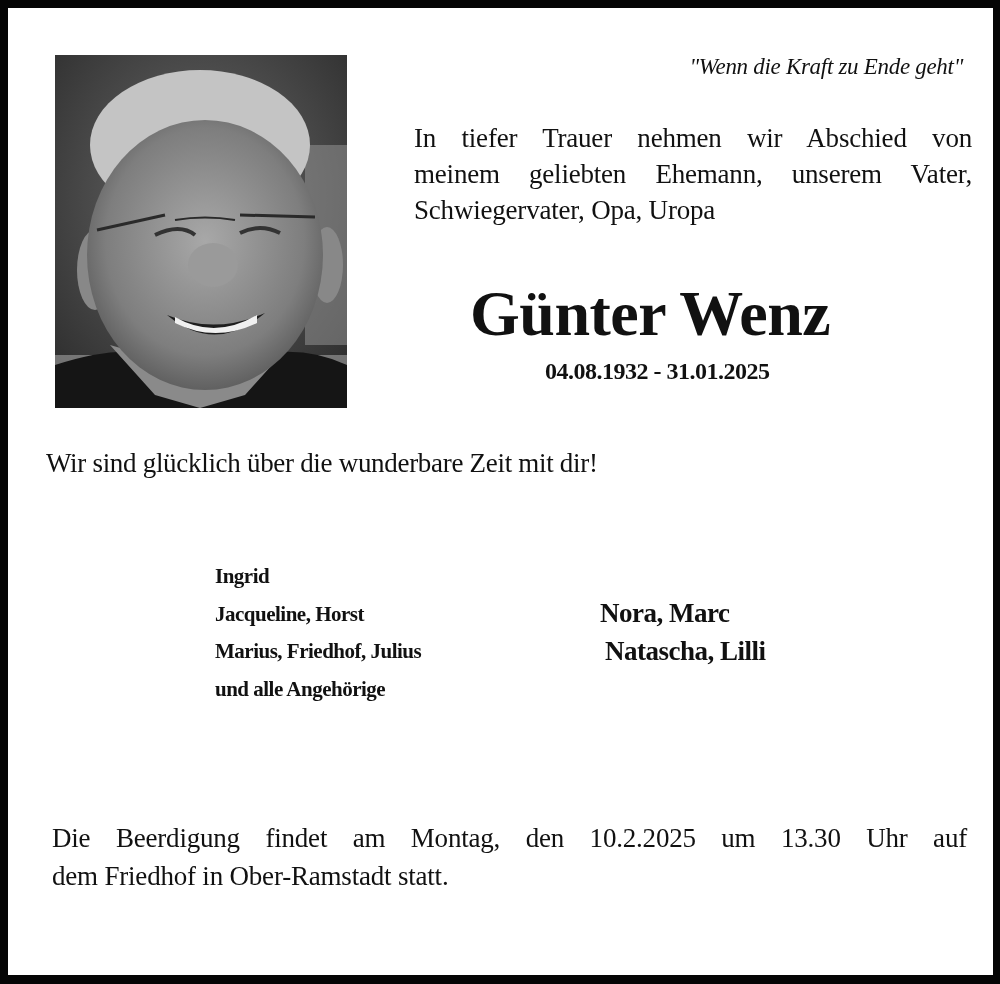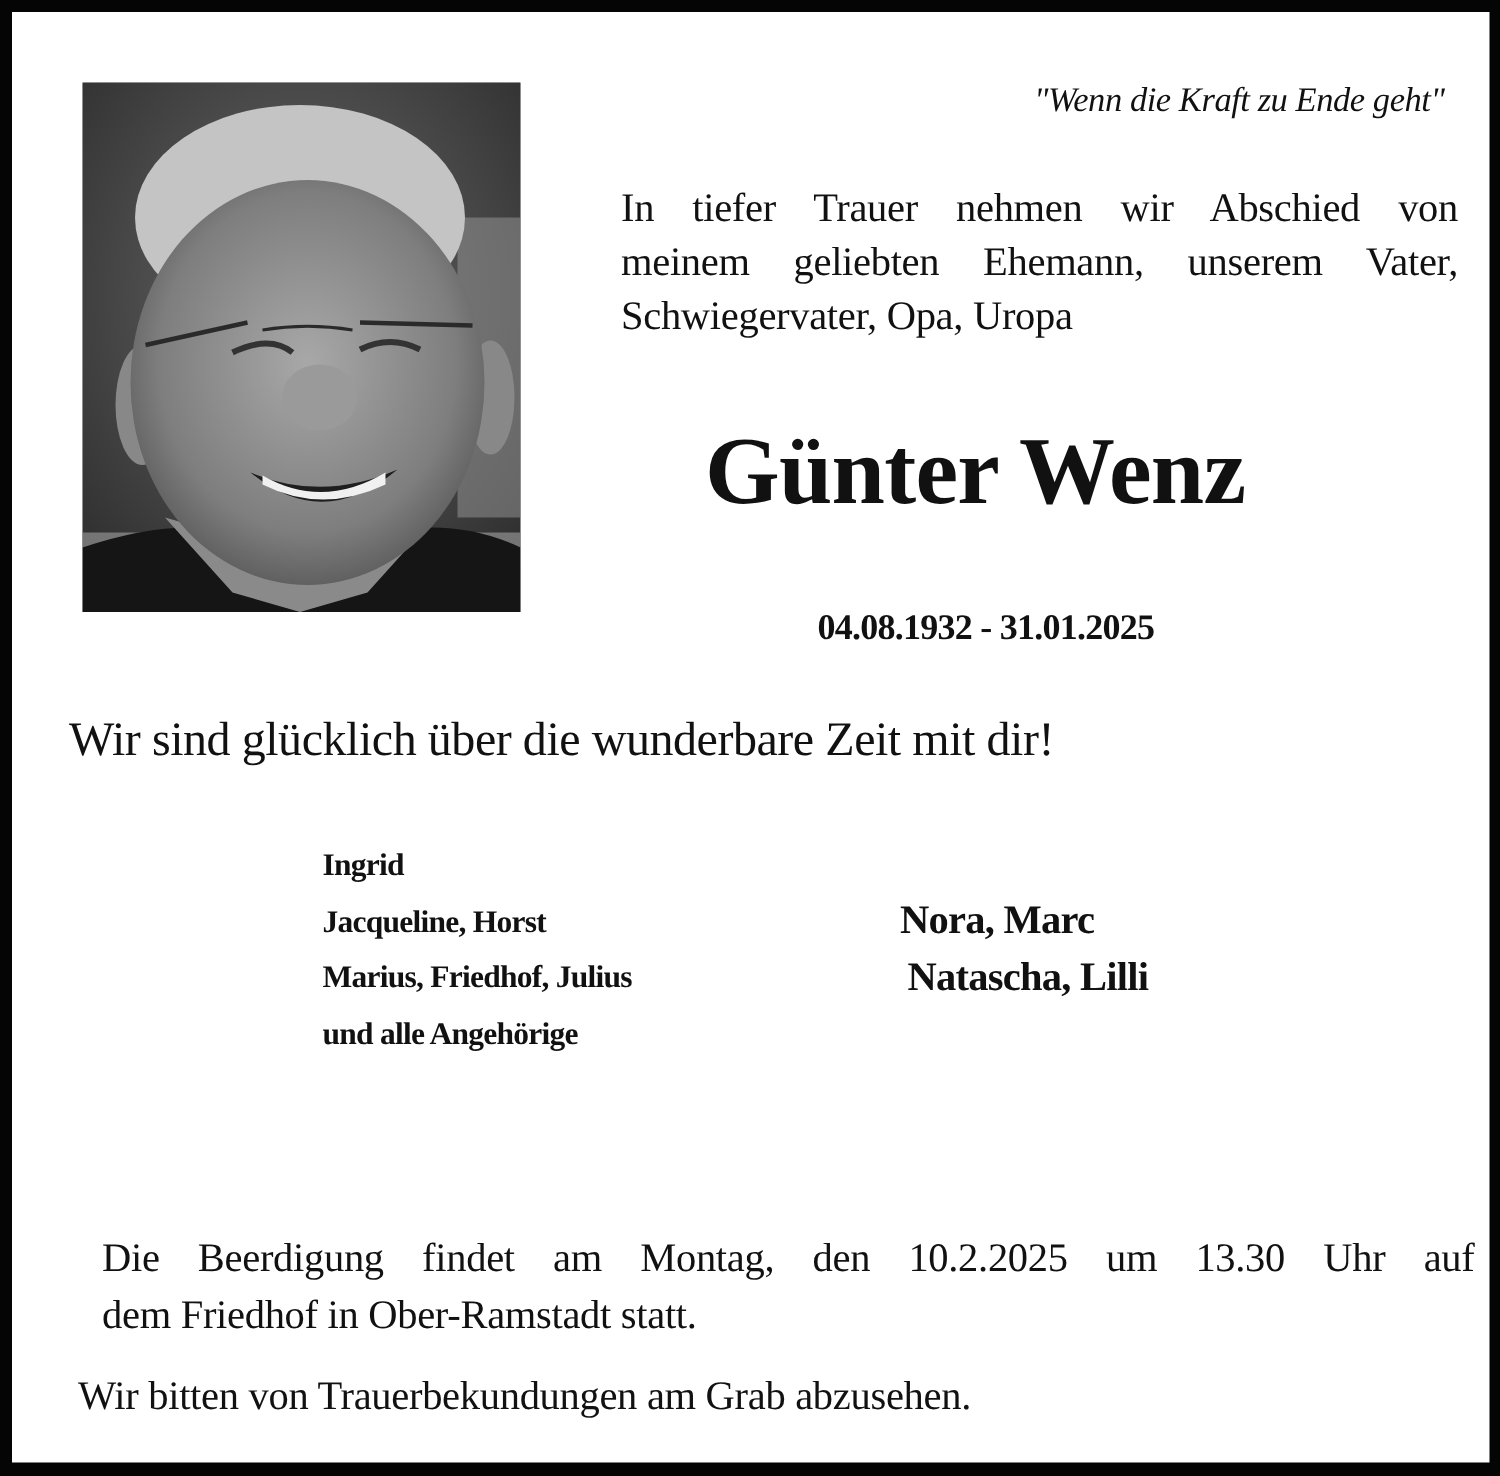--- a/index.html
+++ b/index.html
@@ -25,39 +25,39 @@
     font-size: 27px; line-height: 36px; text-align: justify; letter-spacing: -0.2px;
   }
   .intro span { display: block; text-align: justify; text-align-last: justify; margin-left: 12px; }
   .intro span.last { text-align-last: left; }
   .name {
     position: absolute; left: 462px; top: 266px; font-weight: bold;
     font-size: 64px; line-height: 80px; white-space: nowrap; letter-spacing: -0.5px;
   }
   .dates {
     position: absolute; left: 537px; top: 350px; font-weight: bold;
-    font-size: 24px; white-space: nowrap; letter-spacing: -0.5px; margin-top: 48px;
+    font-size: 24px; white-space: nowrap; letter-spacing: -0.5px;
   }
   .thanks {
-    position: absolute; left: 38px; top: 466px; font-size: 32px;
+    position: absolute; left: 38px; top: 440px; font-size: 27px;
     white-space: nowrap; letter-spacing: -0.3px;
   }
   .family-left {
     position: absolute; left: 207px; top: 550px; font-weight: bold;
     font-size: 21px; line-height: 37.5px; letter-spacing: -0.5px;
   }
   .family-right {
     position: absolute; left: 592px; top: 587px; font-weight: bold;
     font-size: 27px; line-height: 37.5px; letter-spacing: -0.5px;
   }
   .family-left div, .family-right div { white-space: nowrap; }
   .family-right div.indent { padding-left: 5px; }
   .funeral {
     position: absolute; left: 44px; top: 811px; width: 915px;
-    font-size: 27px; line-height: 38px; letter-spacing: -0.2px; margin-left: 16px;
+    font-size: 27px; line-height: 38px; letter-spacing: -0.2px;
   }
   .funeral span { display: block; }
   .funeral span.first { text-align: justify; text-align-last: justify; }
   .request {
     position: absolute; left: 44px; top: 907px; font-size: 27px;
     white-space: nowrap; letter-spacing: -0.2px;
   }
 </style>
 </head>
 <body>
@@ -128,15 +128,14 @@
   <div class="family-right serif">
     <div>Nora, Marc</div>
     <div class="indent">Natascha, Lilli</div>
   </div>
 
   <div class="funeral serif">
     <span class="first">Die Beerdigung findet am Montag, den 10.2.2025 um 13.30 Uhr auf</span>
     <span>dem Friedhof in Ober-Ramstadt statt.</span>
   </div>
 
-  <div class="request serif">Wir bitten von Trauerbekundungen am Grab abzusehen.</div>
 
 </div>
 
 </body></html>

